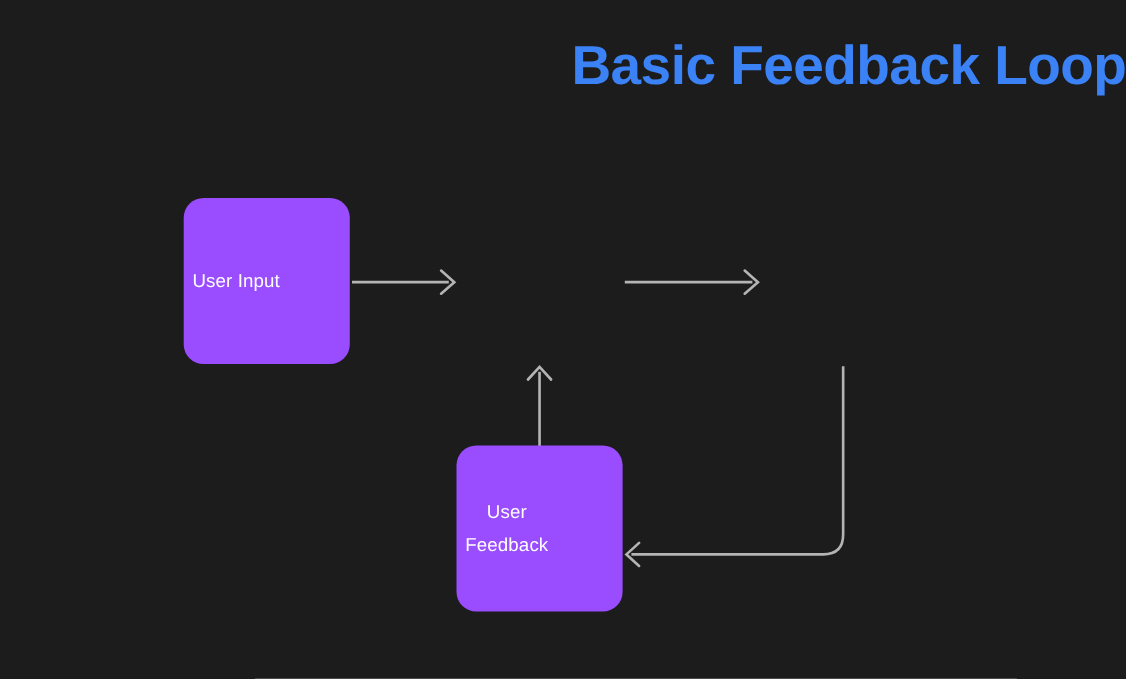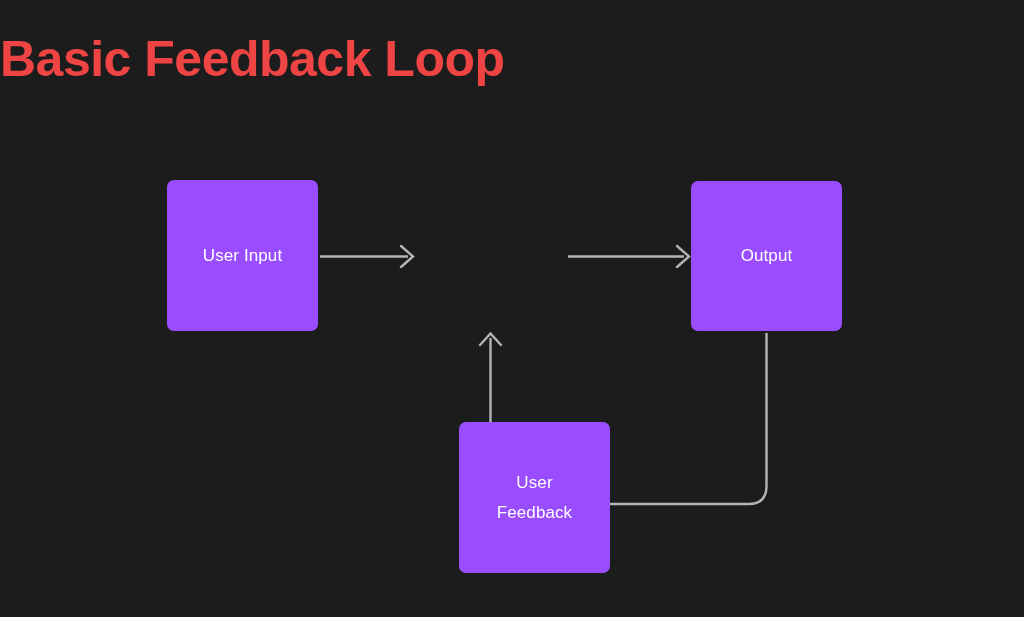--- a/index.html
+++ b/index.html
@@ -17,51 +17,51 @@
     position: relative;
     width: 1024px;
     height: 617px;
     background: #1c1c1c;
   }
   #diagram-title {
     position: absolute;
     left: 0;
     top: 28px;
     width: 1024px;
-    text-align: left;
-    color: #ef4444;
+    text-align: right;
+    color: #3b82f6;
     font-size: 50px;
     font-weight: bold;
     letter-spacing: -0.5px;
     line-height: 62px;
     white-space: nowrap;
   }
   .node {
     position: absolute;
     box-sizing: border-box;
     background: #9a4dff;
-    border-radius: 7px;
+    border-radius: 18px;
     display: flex;
     align-items: center;
-    justify-content: center;
+    justify-content: flex-start;
     text-align: center;
   }
   .node-label {
     color: #ffffff;
     font-size: 17px;
     font-weight: 400;
     line-height: 30px;
     letter-spacing: 0.1px;
     white-space: pre-line;
     padding: 0 8px;
   }
   #node-user-input  { left: 167px; top: 180px; width: 151px; height: 151px; }
   #node-ai-model    { left: 415px; top: 181px; width: 151px; height: 150px; }
   #node-output      { left: 691px; top: 181px; width: 151px; height: 150px; }
-  #node-user-feedback { left: 415px; top: 422px; width: 151px; height: 151px; margin-left: 44px; }
+  #node-user-feedback { left: 415px; top: 405px; width: 151px; height: 151px; }
   #connectors {
     position: absolute;
     left: 0;
     top: 0;
     width: 1024px;
     height: 617px;
     pointer-events: none;
   }
 </style>
 </head>
@@ -92,22 +92,19 @@
       <line x1="490.5" y1="429" x2="490.5" y2="338" stroke="#b4b4b4" stroke-width="2.4" stroke-linecap="butt"></line>
       <polyline points="480,345 490.5,333.5 501,345" fill="none" stroke="#b4b4b4" stroke-width="2.4" stroke-linecap="round" stroke-linejoin="miter"></polyline>
     </g>
   </svg>
 
   <div class="node" id="node-user-input">
     <span class="node-label">User Input</span>
   </div>
 
 
-  <div class="node" id="node-output">
-    <span class="node-label">Output</span>
-  </div>
 
   <div class="node" id="node-user-feedback">
     <span class="node-label">User
 Feedback</span>
   </div>
 
 </div>
 
 </body></html>

